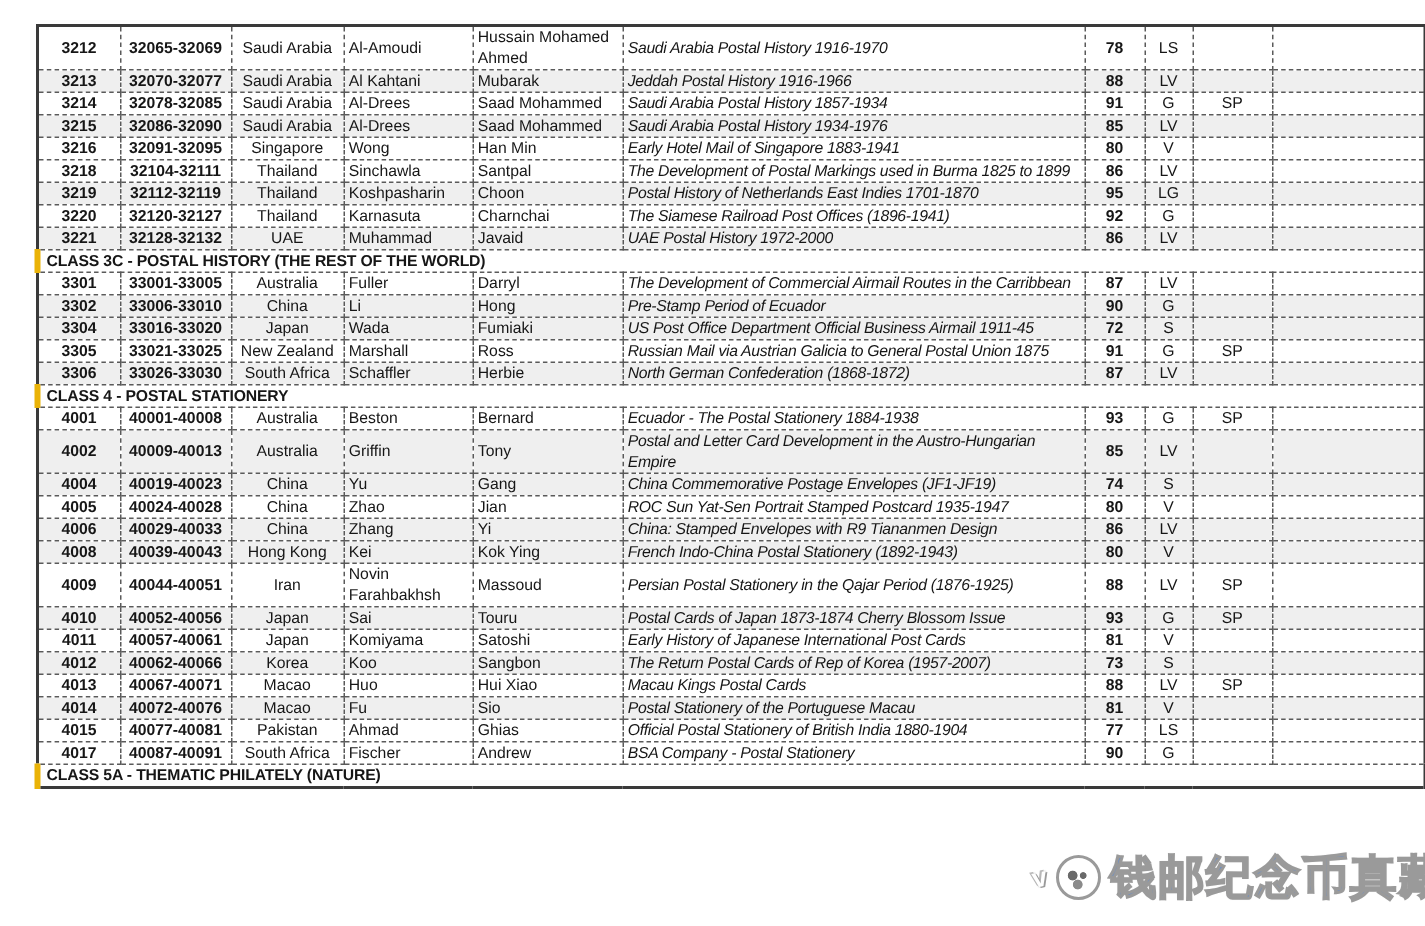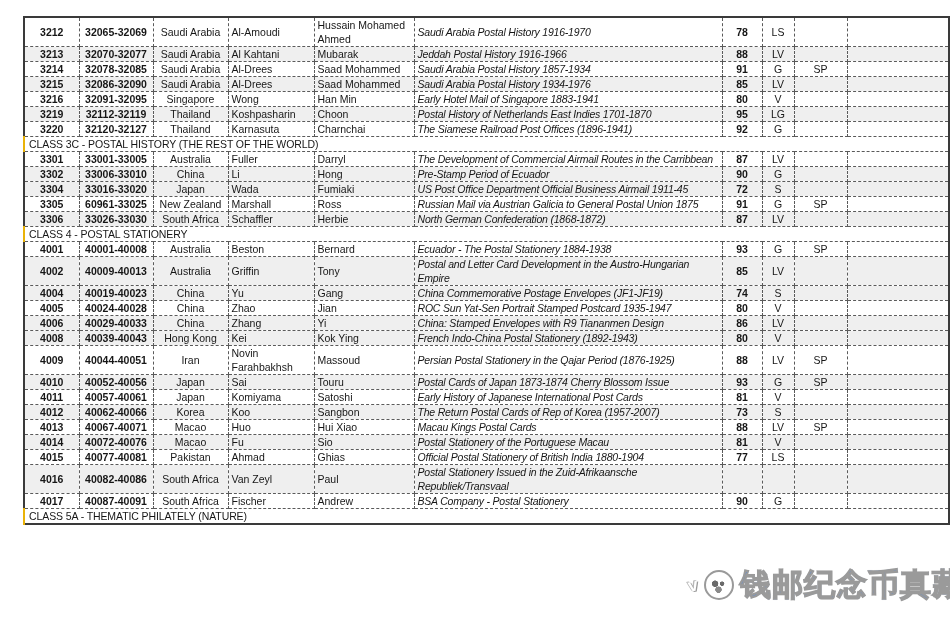--- a/index.html
+++ b/index.html
@@ -20,22 +20,22 @@
     overflow:hidden;vertical-align:middle;
     white-space:normal;
   }
   tr.alt td{background:#efefef;}
   td.center{text-align:center;}
   td.left{text-align:left;}
   td.cell-title{letter-spacing:-0.2px;font-style:italic;}
   td.cell-score{font-weight:700;}
   td.cell-id, td.cell-frames{font-weight:600;}
   tr.section-row td{
-    border-left:2px solid #eab308;border-right:2px solid #3a3a3a;
-    font-weight:400;line-height:12px;padding:1px 4px;
+    border-left:4px solid #eab308;border-right:2px solid #3a3a3a;
+    font-weight:700;line-height:12px;padding:1px 4px;
     background:#ffffff;letter-spacing:-0.1px;
   }
   table{border:2px solid #3a3a3a;}
   
   .watermark{
     position:absolute;left:688px;top:560px;width:262px;height:50px;
     display:flex;align-items:center;gap:6px;
     pointer-events:none;
   }
   .wm-mark{
@@ -134,20 +134,32 @@
           <td class="cell-frames center">32091-32095</td>
           <td class="cell-country center">Singapore</td>
           <td class="cell-surname left">Wong</td>
           <td class="cell-given left">Han Min</td>
           <td class="cell-title left">Early Hotel Mail of Singapore 1883-1941</td>
           <td class="cell-score center">80</td>
           <td class="cell-medal center">V</td>
           <td class="cell-prize center"></td>
           <td class="cell-extra center"></td>
         </tr>
+        <tr class="">
+          <td class="cell-id center">3218</td>
+          <td class="cell-frames center">32104-32111</td>
+          <td class="cell-country center">Thailand</td>
+          <td class="cell-surname left">Sinchawla</td>
+          <td class="cell-given left">Santpal</td>
+          <td class="cell-title left">The Development of Postal Markings used in Burma 1825 to 1899</td>
+          <td class="cell-score center">86</td>
+          <td class="cell-medal center">LV</td>
+          <td class="cell-prize center"></td>
+          <td class="cell-extra center"></td>
+        </tr>
         <tr class="alt">
           <td class="cell-id center">3219</td>
           <td class="cell-frames center">32112-32119</td>
           <td class="cell-country center">Thailand</td>
           <td class="cell-surname left">Koshpasharin</td>
           <td class="cell-given left">Choon</td>
           <td class="cell-title left">Postal History of Netherlands East Indies 1701-1870</td>
           <td class="cell-score center">95</td>
           <td class="cell-medal center">LG</td>
           <td class="cell-prize center"></td>
@@ -158,20 +170,32 @@
           <td class="cell-frames center">32120-32127</td>
           <td class="cell-country center">Thailand</td>
           <td class="cell-surname left">Karnasuta</td>
           <td class="cell-given left">Charnchai</td>
           <td class="cell-title left">The Siamese Railroad Post Offices (1896-1941)</td>
           <td class="cell-score center">92</td>
           <td class="cell-medal center">G</td>
           <td class="cell-prize center"></td>
           <td class="cell-extra center"></td>
         </tr>
+        <tr class="alt">
+          <td class="cell-id center">3221</td>
+          <td class="cell-frames center">32128-32132</td>
+          <td class="cell-country center">UAE</td>
+          <td class="cell-surname left">Muhammad</td>
+          <td class="cell-given left">Javaid</td>
+          <td class="cell-title left">UAE Postal History 1972-2000</td>
+          <td class="cell-score center">86</td>
+          <td class="cell-medal center">LV</td>
+          <td class="cell-prize center"></td>
+          <td class="cell-extra center"></td>
+        </tr>
         <tr class="section-row">
           <td colspan="10">CLASS 3C - POSTAL HISTORY (THE REST OF THE WORLD)</td>
         </tr>
         <tr class="">
           <td class="cell-id center">3301</td>
           <td class="cell-frames center">33001-33005</td>
           <td class="cell-country center">Australia</td>
           <td class="cell-surname left">Fuller</td>
           <td class="cell-given left">Darryl</td>
           <td class="cell-title left">The Development of Commercial Airmail Routes in the Carribbean</td>
@@ -199,21 +223,21 @@
           <td class="cell-surname left">Wada</td>
           <td class="cell-given left">Fumiaki</td>
           <td class="cell-title left">US Post Office Department Official Business Airmail 1911-45</td>
           <td class="cell-score center">72</td>
           <td class="cell-medal center">S</td>
           <td class="cell-prize center"></td>
           <td class="cell-extra center"></td>
         </tr>
         <tr class="">
           <td class="cell-id center">3305</td>
-          <td class="cell-frames center">60961-33025</td>
+          <td class="cell-frames center">33021-33025</td>
           <td class="cell-country center">New Zealand</td>
           <td class="cell-surname left">Marshall</td>
           <td class="cell-given left">Ross</td>
           <td class="cell-title left">Russian Mail via Austrian Galicia to General Postal Union 1875</td>
           <td class="cell-score center">91</td>
           <td class="cell-medal center">G</td>
           <td class="cell-prize center">SP</td>
           <td class="cell-extra center"></td>
         </tr>
         <tr class="alt">
@@ -377,32 +401,20 @@
         </tr>
         <tr class="">
           <td class="cell-id center">4015</td>
           <td class="cell-frames center">40077-40081</td>
           <td class="cell-country center">Pakistan</td>
           <td class="cell-surname left">Ahmad</td>
           <td class="cell-given left">Ghias</td>
           <td class="cell-title left">Official Postal Stationery of British India 1880-1904</td>
           <td class="cell-score center">77</td>
           <td class="cell-medal center">LS</td>
-          <td class="cell-prize center"></td>
-          <td class="cell-extra center"></td>
-        </tr>
-        <tr class="alt">
-          <td class="cell-id center">4016</td>
-          <td class="cell-frames center">40082-40086</td>
-          <td class="cell-country center">South Africa</td>
-          <td class="cell-surname left">Van Zeyl</td>
-          <td class="cell-given left">Paul</td>
-          <td class="cell-title left">Postal Stationery Issued in the Zuid-Afrikaansche Republiek/Transvaal</td>
-          <td class="cell-score center"></td>
-          <td class="cell-medal center"></td>
           <td class="cell-prize center"></td>
           <td class="cell-extra center"></td>
         </tr>
         <tr class="">
           <td class="cell-id center">4017</td>
           <td class="cell-frames center">40087-40091</td>
           <td class="cell-country center">South Africa</td>
           <td class="cell-surname left">Fischer</td>
           <td class="cell-given left">Andrew</td>
           <td class="cell-title left">BSA Company - Postal Stationery</td>

